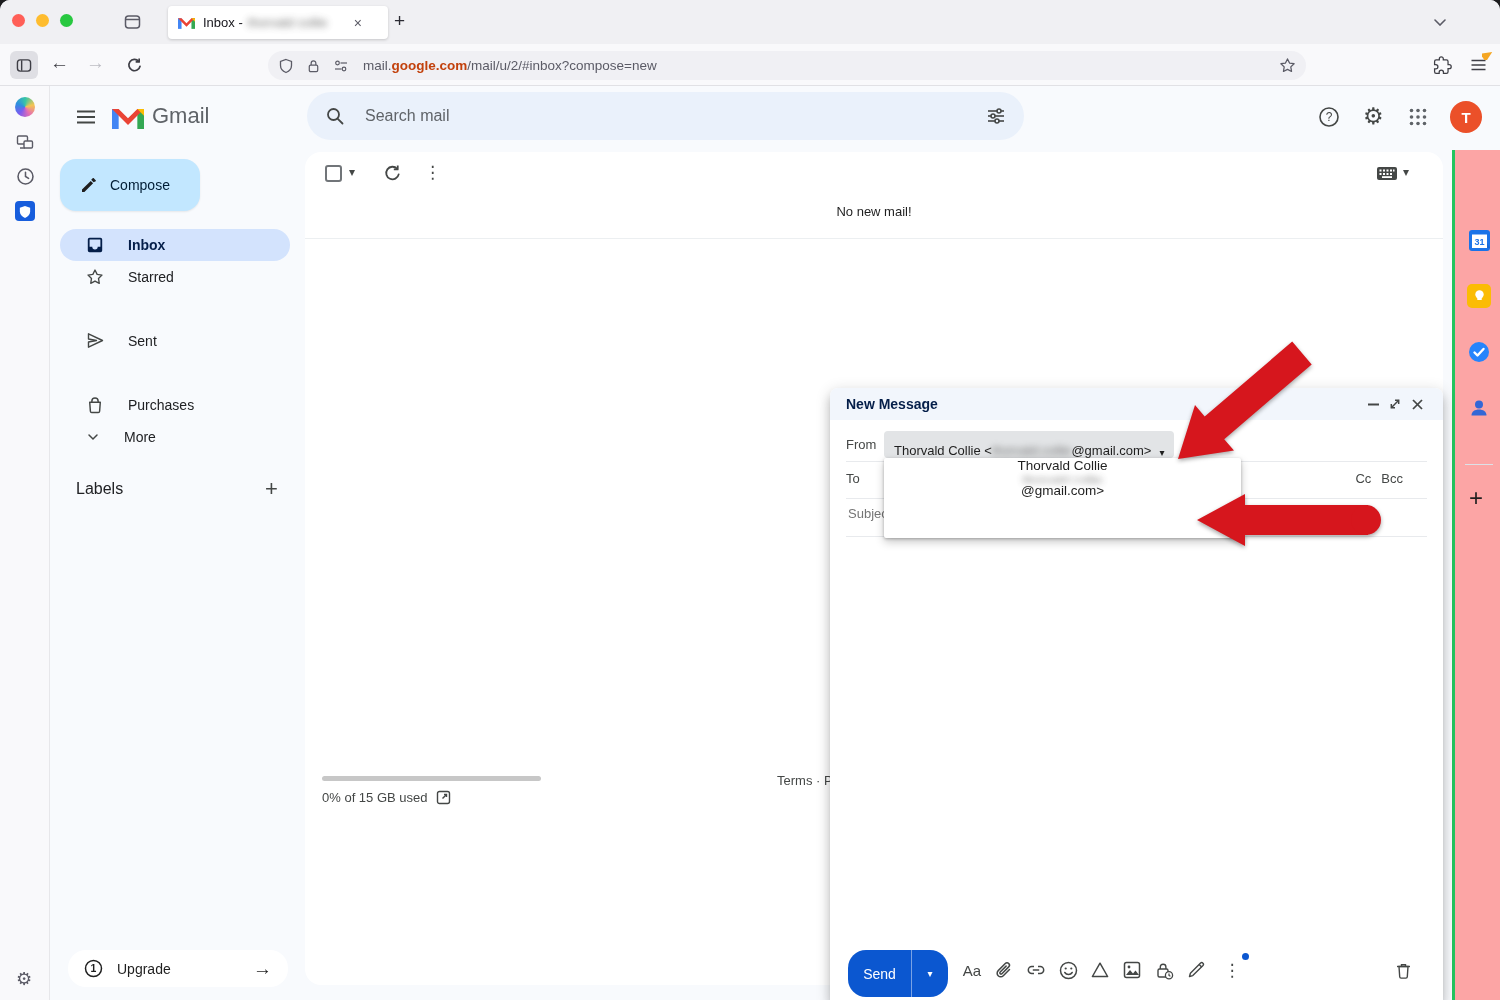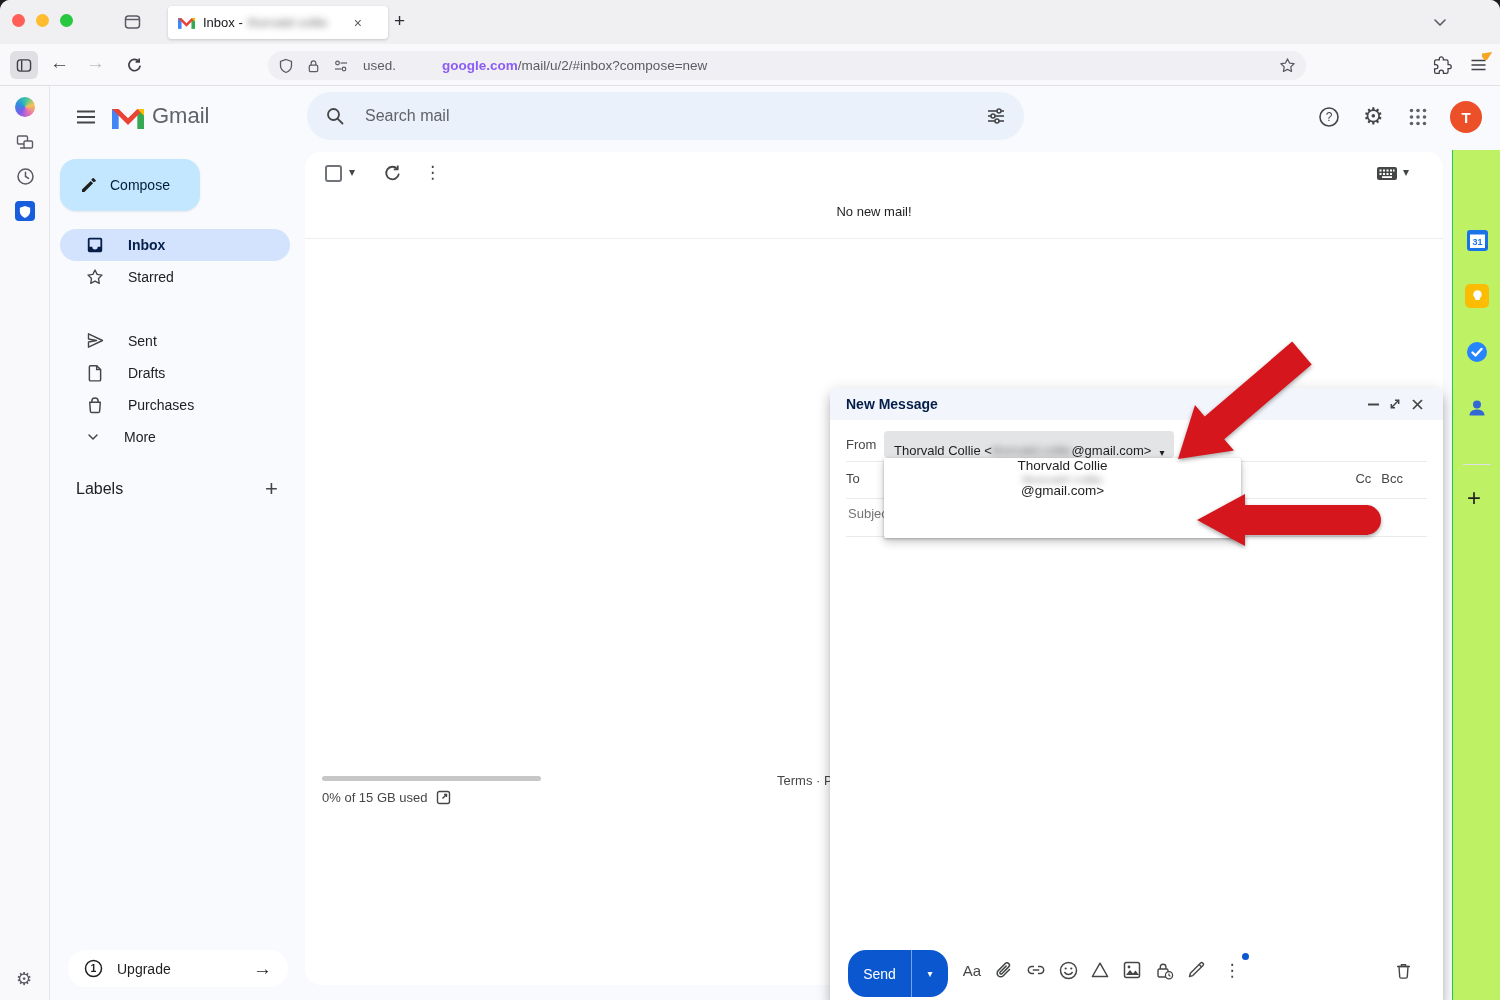--- a/index.html
+++ b/index.html
@@ -19,21 +19,21 @@
   .ffstrip{position:absolute;left:0;top:86px;width:50px;height:914px;background:#f9f9fb;border-right:1px solid #e7e7ea;}
   
   .gmail{position:absolute;left:50px;top:86px;width:1450px;height:914px;background:#f8fafd;}
   .searchbar{position:absolute;left:257px;top:6px;width:717px;height:48px;background:#eaf1fb;border-radius:24px;display:flex;align-items:center;padding:12px 18px;}
   .searchbar input{flex:1;border:none;outline:none;background:transparent;font-size:16px;color:#1f1f1f;margin-left:18px;}
   .searchbar input::placeholder{color:#5f6368;}
   .compose-btn{position:absolute;left:10px;top:73px;width:140px;height:52px;background:#c2e7ff;border-radius:16px;display:flex;align-items:center;padding:0 20px;gap:12px;box-shadow:0 1px 2px rgba(0,0,0,.08);cursor:pointer;}
   .navitem{position:absolute;left:10px;width:230px;height:32px;border-radius:16px;display:flex;align-items:center;padding:0 12px 0 26px;gap:24px;font-size:14px;color:#202124;cursor:pointer;}
   .navitem.sel{background:#d3e3fd;font-weight:bold;color:#041e49;}
   .maincard{position:absolute;left:255px;top:66px;width:1138px;height:833px;background:#fff;border-radius:16px;}
-  .rpanel{position:absolute;left:1402px;top:64px;width:48px;height:850px;border-left:1px solid #22c55e;background:#bef264;}
+  .rpanel{position:absolute;left:1402px;top:64px;width:48px;height:850px;border-left:3px solid #22c55e;background:#fca5a5;}
   
   .compose{position:absolute;left:780px;top:302px;width:613px;height:612px;background:#fff;border-radius:8px 8px 0 0;box-shadow:0 8px 10px 1px rgba(0,0,0,.14),0 3px 14px 2px rgba(0,0,0,.12),0 5px 5px -3px rgba(0,0,0,.2);z-index:10;}
   .cmp-head{position:absolute;left:0;top:0;right:0;height:32px;background:#f2f6fc;border-radius:8px 8px 0 0;display:flex;align-items:center;padding:0 16px;}
   .fieldlabel{font-size:13px;color:#444746;}
   .divider{position:absolute;left:16px;right:16px;height:1px;background:#e8eaed;}
   .fromchip{position:absolute;left:54px;top:43px;height:27px;background:#e2e4e6;border-radius:4px;display:flex;align-items:flex-end;padding:0 10px;font-size:13px;color:#1f1f1f;cursor:pointer;}
   .dropdown{position:absolute;left:54px;top:70px;width:357px;height:80px;background:#fff;box-shadow:0 1px 3px rgba(0,0,0,.25),0 4px 10px rgba(0,0,0,.22);z-index:3;border-radius:2px;}
   .dditem{height:40px;display:flex;align-items:center;padding:0 18px;font-size:13.5px;color:#1f1f1f;cursor:pointer;white-space:nowrap;flex-direction:column;}
   .send{position:absolute;left:18px;top:562px;height:47px;display:flex;z-index:2;}
   .send .main{width:63px;background:#0b57d0;color:#fff;font-size:14px;border-radius:18px 0 0 18px;display:flex;align-items:center;justify-content:center;cursor:pointer;}
@@ -114,21 +114,21 @@
           </svg>
       </span>
       <span class="ic" style="margin-right:14px;">
         <svg width="16" height="14" viewBox="0 0 16 14">
             <circle cx="4.5" cy="4" r="1.8" fill="none" stroke="#5b5b66" stroke-width="1.2"></circle>
             <line x1="7.5" y1="4" x2="14" y2="4" stroke="#5b5b66" stroke-width="1.2"></line>
             <circle cx="11" cy="10" r="1.8" fill="none" stroke="#5b5b66" stroke-width="1.2"></circle>
             <line x1="2" y1="10" x2="8.5" y2="10" stroke="#5b5b66" stroke-width="1.2"></line>
           </svg>
       </span>
-      <span style="font-size:13.5px;white-space:nowrap;"><span>used.</span><span style="color:#8b5cf6;font-weight:bold;margin-left:46px;">google.com</span><span>/mail/u/2/#inbox?compose=new</span></span>
+      <span style="font-size:13.5px;white-space:nowrap;"><span>mail.</span><span style="color:#c2410c;font-weight:bold;">google.com</span><span>/mail/u/2/#inbox?compose=new</span></span>
       <span class="ic" style="margin-left:auto;">
         <svg width="17" height="17" viewBox="0 0 16 16">
             <path d="M8 1.8l1.9 3.9 4.3.6-3.1 3 .7 4.3L8 11.6l-3.8 2 .7-4.3-3.1-3 4.3-.6z" fill="none" stroke="#5b5b66" stroke-width="1.2" stroke-linejoin="round"></path>
           </svg>
       </span>
     </div>
 
     <div class="abs ic" style="left:1430px;top:9px;width:24px;height:24px;color:#3f3f46;">
       <svg width="19" height="19" viewBox="0 0 24 24">
           <path d="M20.5 11H19V7a2 2 0 0 0-2-2h-4V3.5a2.5 2.5 0 0 0-5 0V5H4a2 2 0 0 0-2 2v3.8h1.5a2.7 2.7 0 0 1 0 5.4H2V20a2 2 0 0 0 2 2h3.8v-1.5a2.7 2.7 0 0 1 5.4 0V22H17a2 2 0 0 0 2-2v-4h1.5a2.5 2.5 0 0 0 0-5z" fill="none" stroke="currentColor" stroke-width="1.6"></path>
@@ -257,29 +257,20 @@
         </span>
       <span>Starred</span>
     </div>
     <div class="navitem" style="top:239px;">
       <span class="ic">
           <svg width="18" height="18" viewBox="0 0 18 18">
             <path d="M2.5 15.2V10l8-1.5-8-1.5V1.8L16.5 8.5z" fill="none" stroke="#444746" stroke-width="1.4" stroke-linejoin="round"></path>
           </svg>
         </span>
       <span>Sent</span>
-    </div>
-    <div class="navitem" style="top:271px;">
-      <span class="ic">
-          <svg width="18" height="18" viewBox="0 0 16 16">
-            <path d="M4 1.5h5.5l3.5 3.5V14a1 1 0 0 1-1 1H4a1 1 0 0 1-1-1V2.5a1 1 0 0 1 1-1z" fill="none" stroke="#444746" stroke-width="1.3"></path>
-            <polyline points="9.5,1.5 9.5,5 13,5" fill="none" stroke="#444746" stroke-width="1.3"></polyline>
-          </svg>
-        </span>
-      <span>Drafts</span>
     </div>
     <div class="navitem" style="top:303px;">
       <span class="ic">
           <svg width="18" height="18" viewBox="0 0 16 16">
             <path d="M5.2 5.5V4.6a2.8 2.8 0 0 1 5.6 0v.9" fill="none" stroke="#444746" stroke-width="1.3"></path>
             <path d="M3.3 5.5h9.4l-.6 8a1.2 1.2 0 0 1-1.2 1.1H5.1a1.2 1.2 0 0 1-1.2-1.1z" fill="none" stroke="#444746" stroke-width="1.3" stroke-linejoin="round"></path>
           </svg>
         </span>
       <span>Purchases</span>
     </div>

